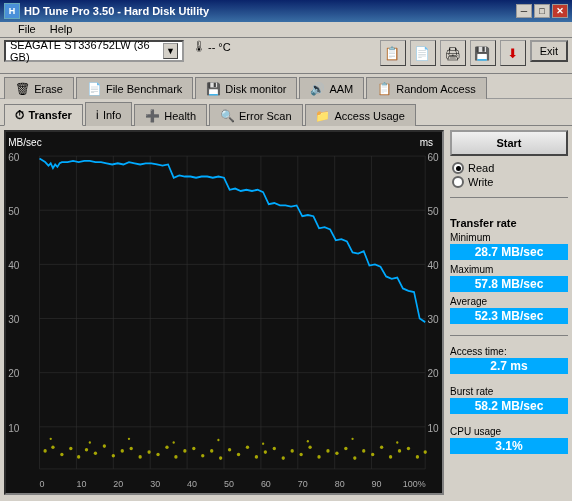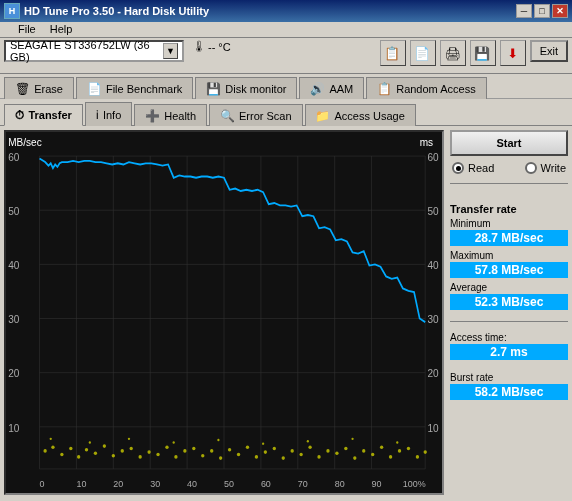--- a/index.html
+++ b/index.html
@@ -156,21 +156,21 @@
     }
     .start-btn {
       width: 100%;
       height: 26px;
       background: linear-gradient(to bottom, #f0f0f0, #d0d0d0);
       border: 2px outset #999;
       cursor: pointer;
       font-size: 11px;
       font-weight: bold;
     }
-    .radio-group { display: flex; flex-direction: row; gap: 2px; padding: 2px; justify-content: space-between; }
+    .radio-group { display: flex; flex-direction: column; gap: 2px; padding: 2px; }
     .radio-item { display: flex; align-items: center; gap: 4px; font-size: 11px; }
     .radio-circle {
       width: 12px; height: 12px;
       border-radius: 50%;
       border: 2px solid #666;
       background: white;
       display: flex; align-items: center; justify-content: center;
     }
     .radio-circle.checked::after {
       content: '';
@@ -467,14 +467,18 @@
     <div class="stat-row">
       <div class="stat-label">Access time:</div>
       <div class="stat-value">2.7 ms</div>
     </div>
 
     <div class="stat-row">
       <div class="stat-label">Burst rate</div>
       <div class="stat-value">58.2 MB/sec</div>
     </div>
 
+    <div class="stat-row">
+      <div class="stat-label">CPU usage</div>
+      <div class="stat-value">3.1%</div>
+    </div>
   </div>
 </div>
 
 </body></html>

